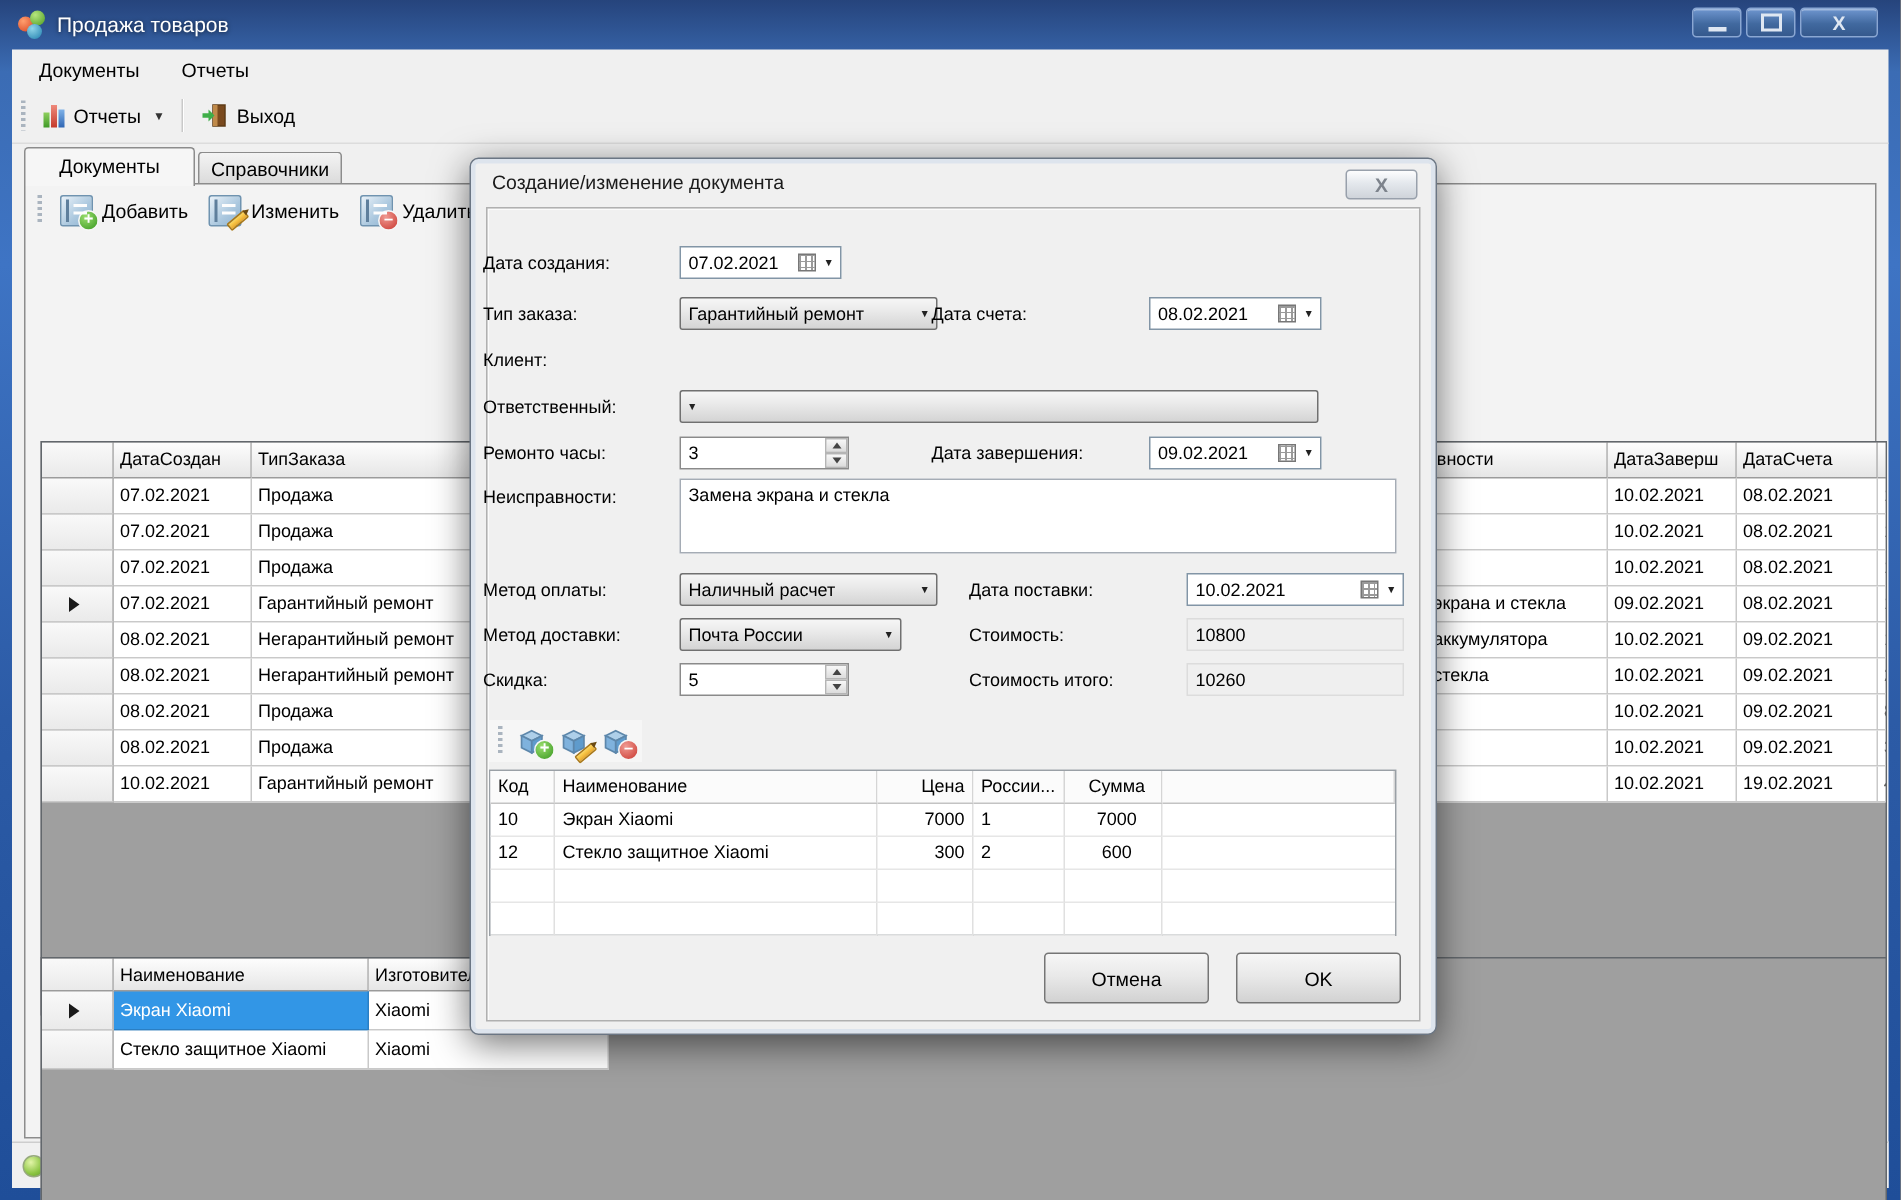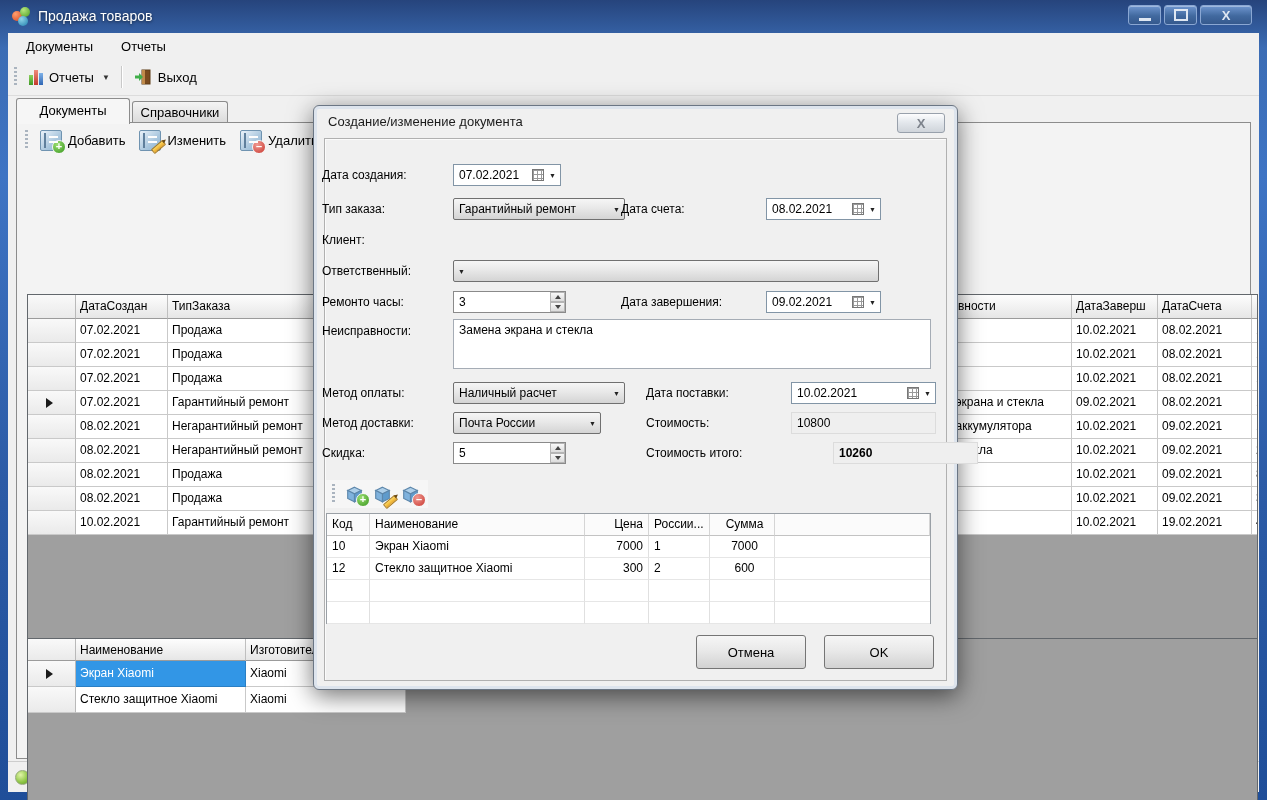--- a/index.html
+++ b/index.html
@@ -100,21 +100,21 @@
   .date .txt{flex:1;padding-left:5px;}
   .cal{width:12px;height:12px;flex:none;margin-right:1px;border:1px solid #777;box-sizing:border-box;
     background:repeating-linear-gradient(90deg,#9a9a9a 0 1px,transparent 1px 4px),repeating-linear-gradient(#9a9a9a 0 1px,transparent 1px 4px),#fff;}
   .spinner{background:#fff;border:1px solid #8a8a8a;}
   .spinner .txt{flex:1;padding-left:5px;}
   .spin-btns{width:15px;height:100%;display:flex;flex-direction:column;flex:none;}
   .spin-btn{flex:1;background:linear-gradient(#f8f8f8,#dcdcdc);border:1px solid #b5b5b5;display:flex;align-items:center;justify-content:center;box-sizing:border-box;}
   .tri-up{width:0;height:0;border-left:3px solid transparent;border-right:3px solid transparent;border-bottom:4px solid #444;}
   .tri-dn{width:0;height:0;border-left:3px solid transparent;border-right:3px solid transparent;border-top:4px solid #444;}
   .flatbox{border:1px solid #dcdcdc;background:#efefef;padding-left:5px;}
-  .bold{font-weight:bold;margin-left:42px;}
+  .bold{font-weight:normal;}
   .dtextarea{position:absolute;background:#fff;border:1px solid #a5acb5;box-sizing:border-box;padding:3px 5px;}
   
   .itoolbar{position:absolute;left:12px;top:374px;height:28px;display:flex;align-items:center;background:#f6f6f6;padding-right:4px;}
   .ibtn{width:28px;height:26px;display:flex;align-items:center;justify-content:center;position:relative;}
   .ibadge{right:-2px;bottom:0;}
   .ipencil{right:-2px;bottom:2px;}
   
   .items-table{position:absolute;left:12px;top:407px;width:605px;height:111px;border:1px solid #9aa0a6;background:#fff;box-sizing:border-box;}
   .it-row{display:flex;height:22px;box-sizing:border-box;}
   .it-cell{box-sizing:border-box;border-right:1px solid #e0e0e0;border-bottom:1px solid #e6e6e6;padding-left:5px;line-height:21px;overflow:hidden;white-space:nowrap;flex:none;}

